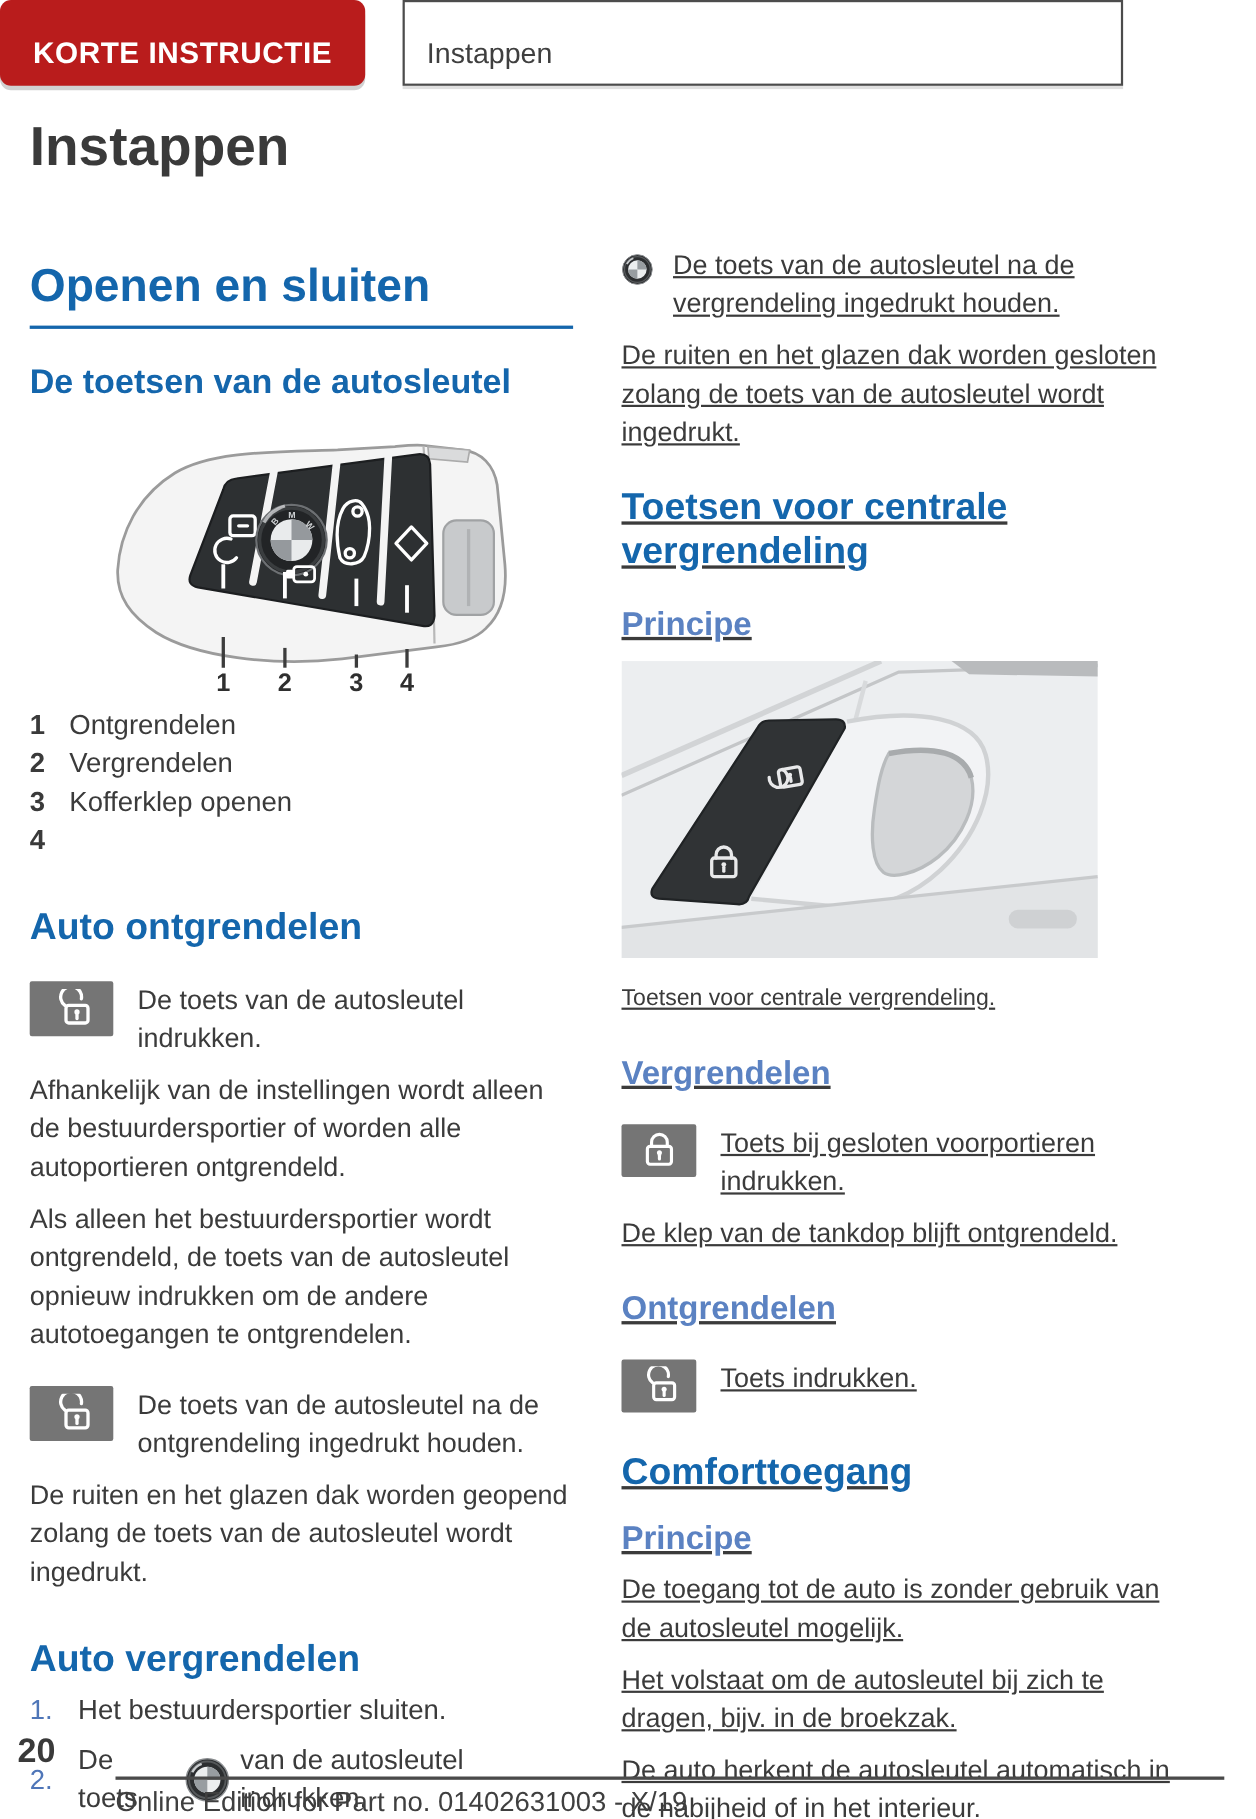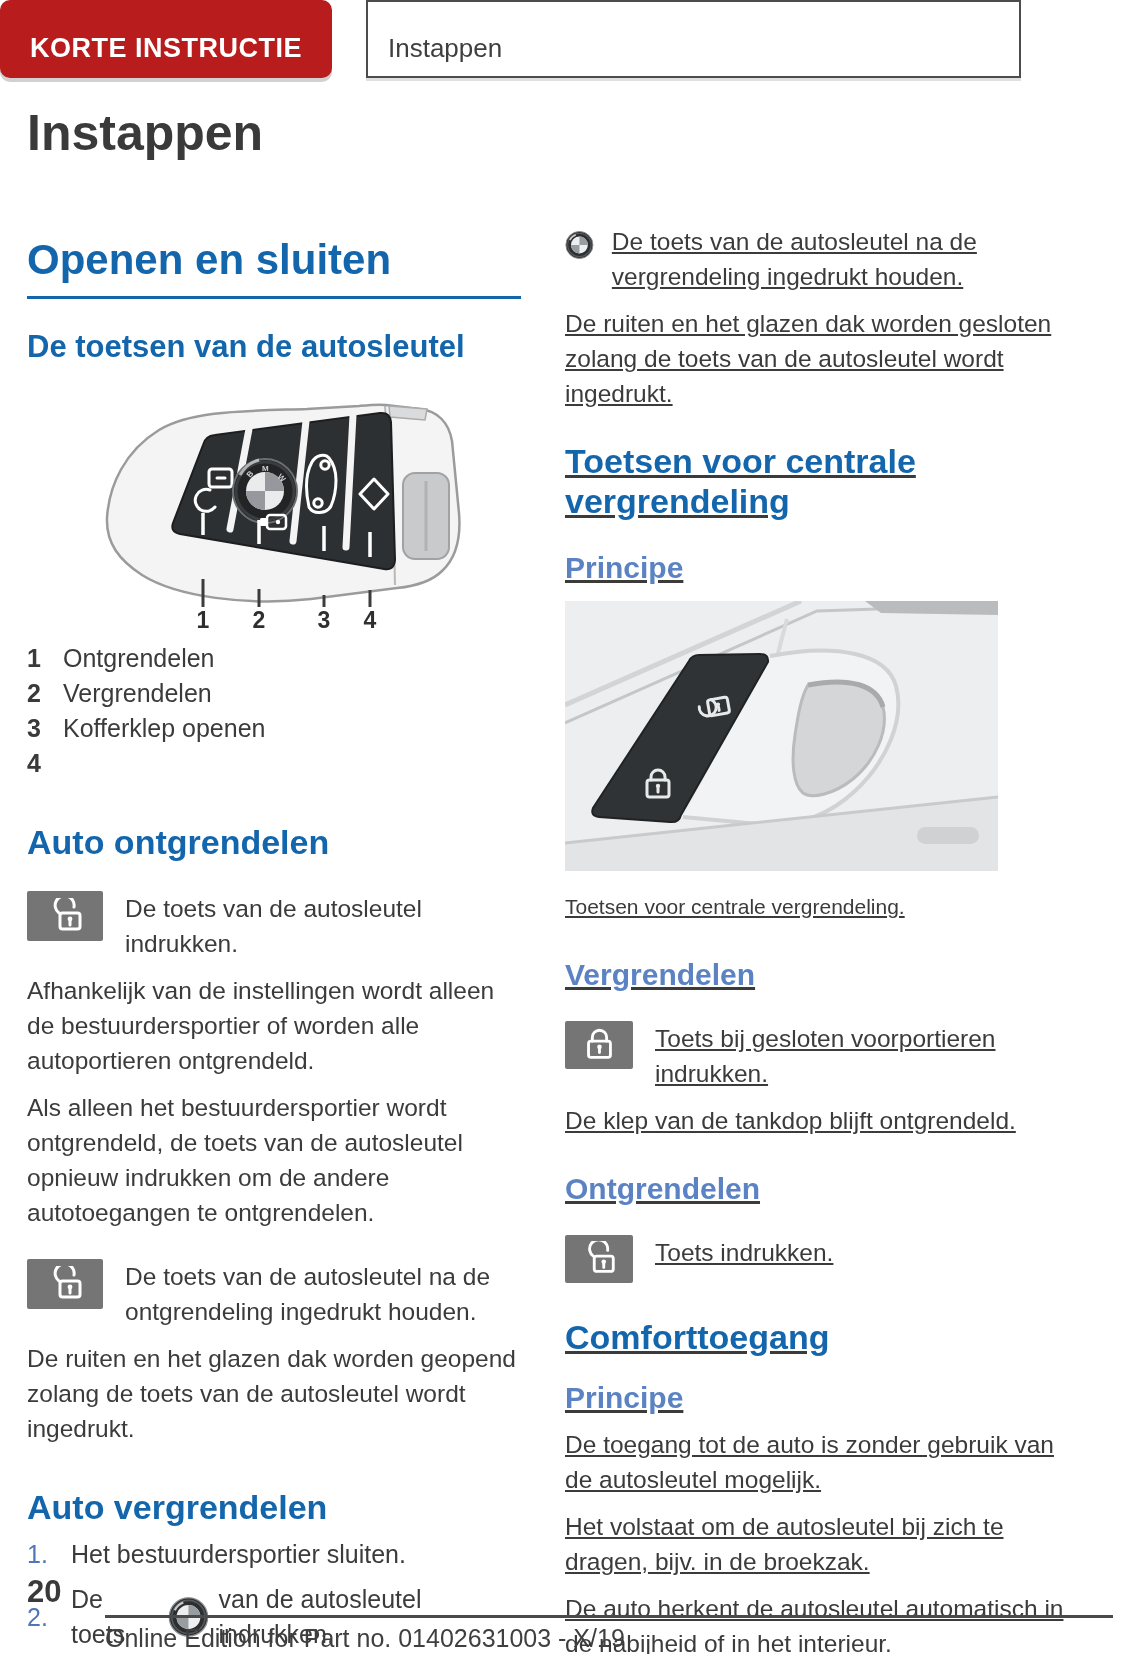--- a/index.html
+++ b/index.html
@@ -39,21 +39,21 @@
   .roundel-row{display:flex;align-items:flex-start;margin-top:10px;}
   .roundel-row p{margin:2px 0 0 18px;font-size:24.5px;line-height:35px;}
   
   .step{display:flex;align-items:center;margin-top:10px;font-size:25px;line-height:35px;}
   .step-num{color:#4f76b8;width:44px;flex:none;}
   .step .inline-roundel{margin:0 10px;}
   
   .photo-fig{margin:16px 0 0;width:433px;height:270px;}
   .caption{margin:14px 0 0;font-size:21px;line-height:35px;color:#3b3b3b;}
   
-  .foot-num{position:absolute;left:27px;top:1574px;font-size:31px;font-weight:700;color:#3a3a3a;}
+  .foot-num{position:absolute;left:16px;top:1574px;font-size:31px;font-weight:700;color:#3a3a3a;}
   .foot-line{position:absolute;left:105px;top:1615px;width:1008px;height:3px;background:#4a4a4a;}
   .foot-note{position:absolute;left:105px;top:1624px;width:1008px;text-align:left;
              font-size:25px;color:#3f3f3f;}
 </style>
 </head>
 <body>
 
 <div class="page">
 
   <div class="hdr-badge">

